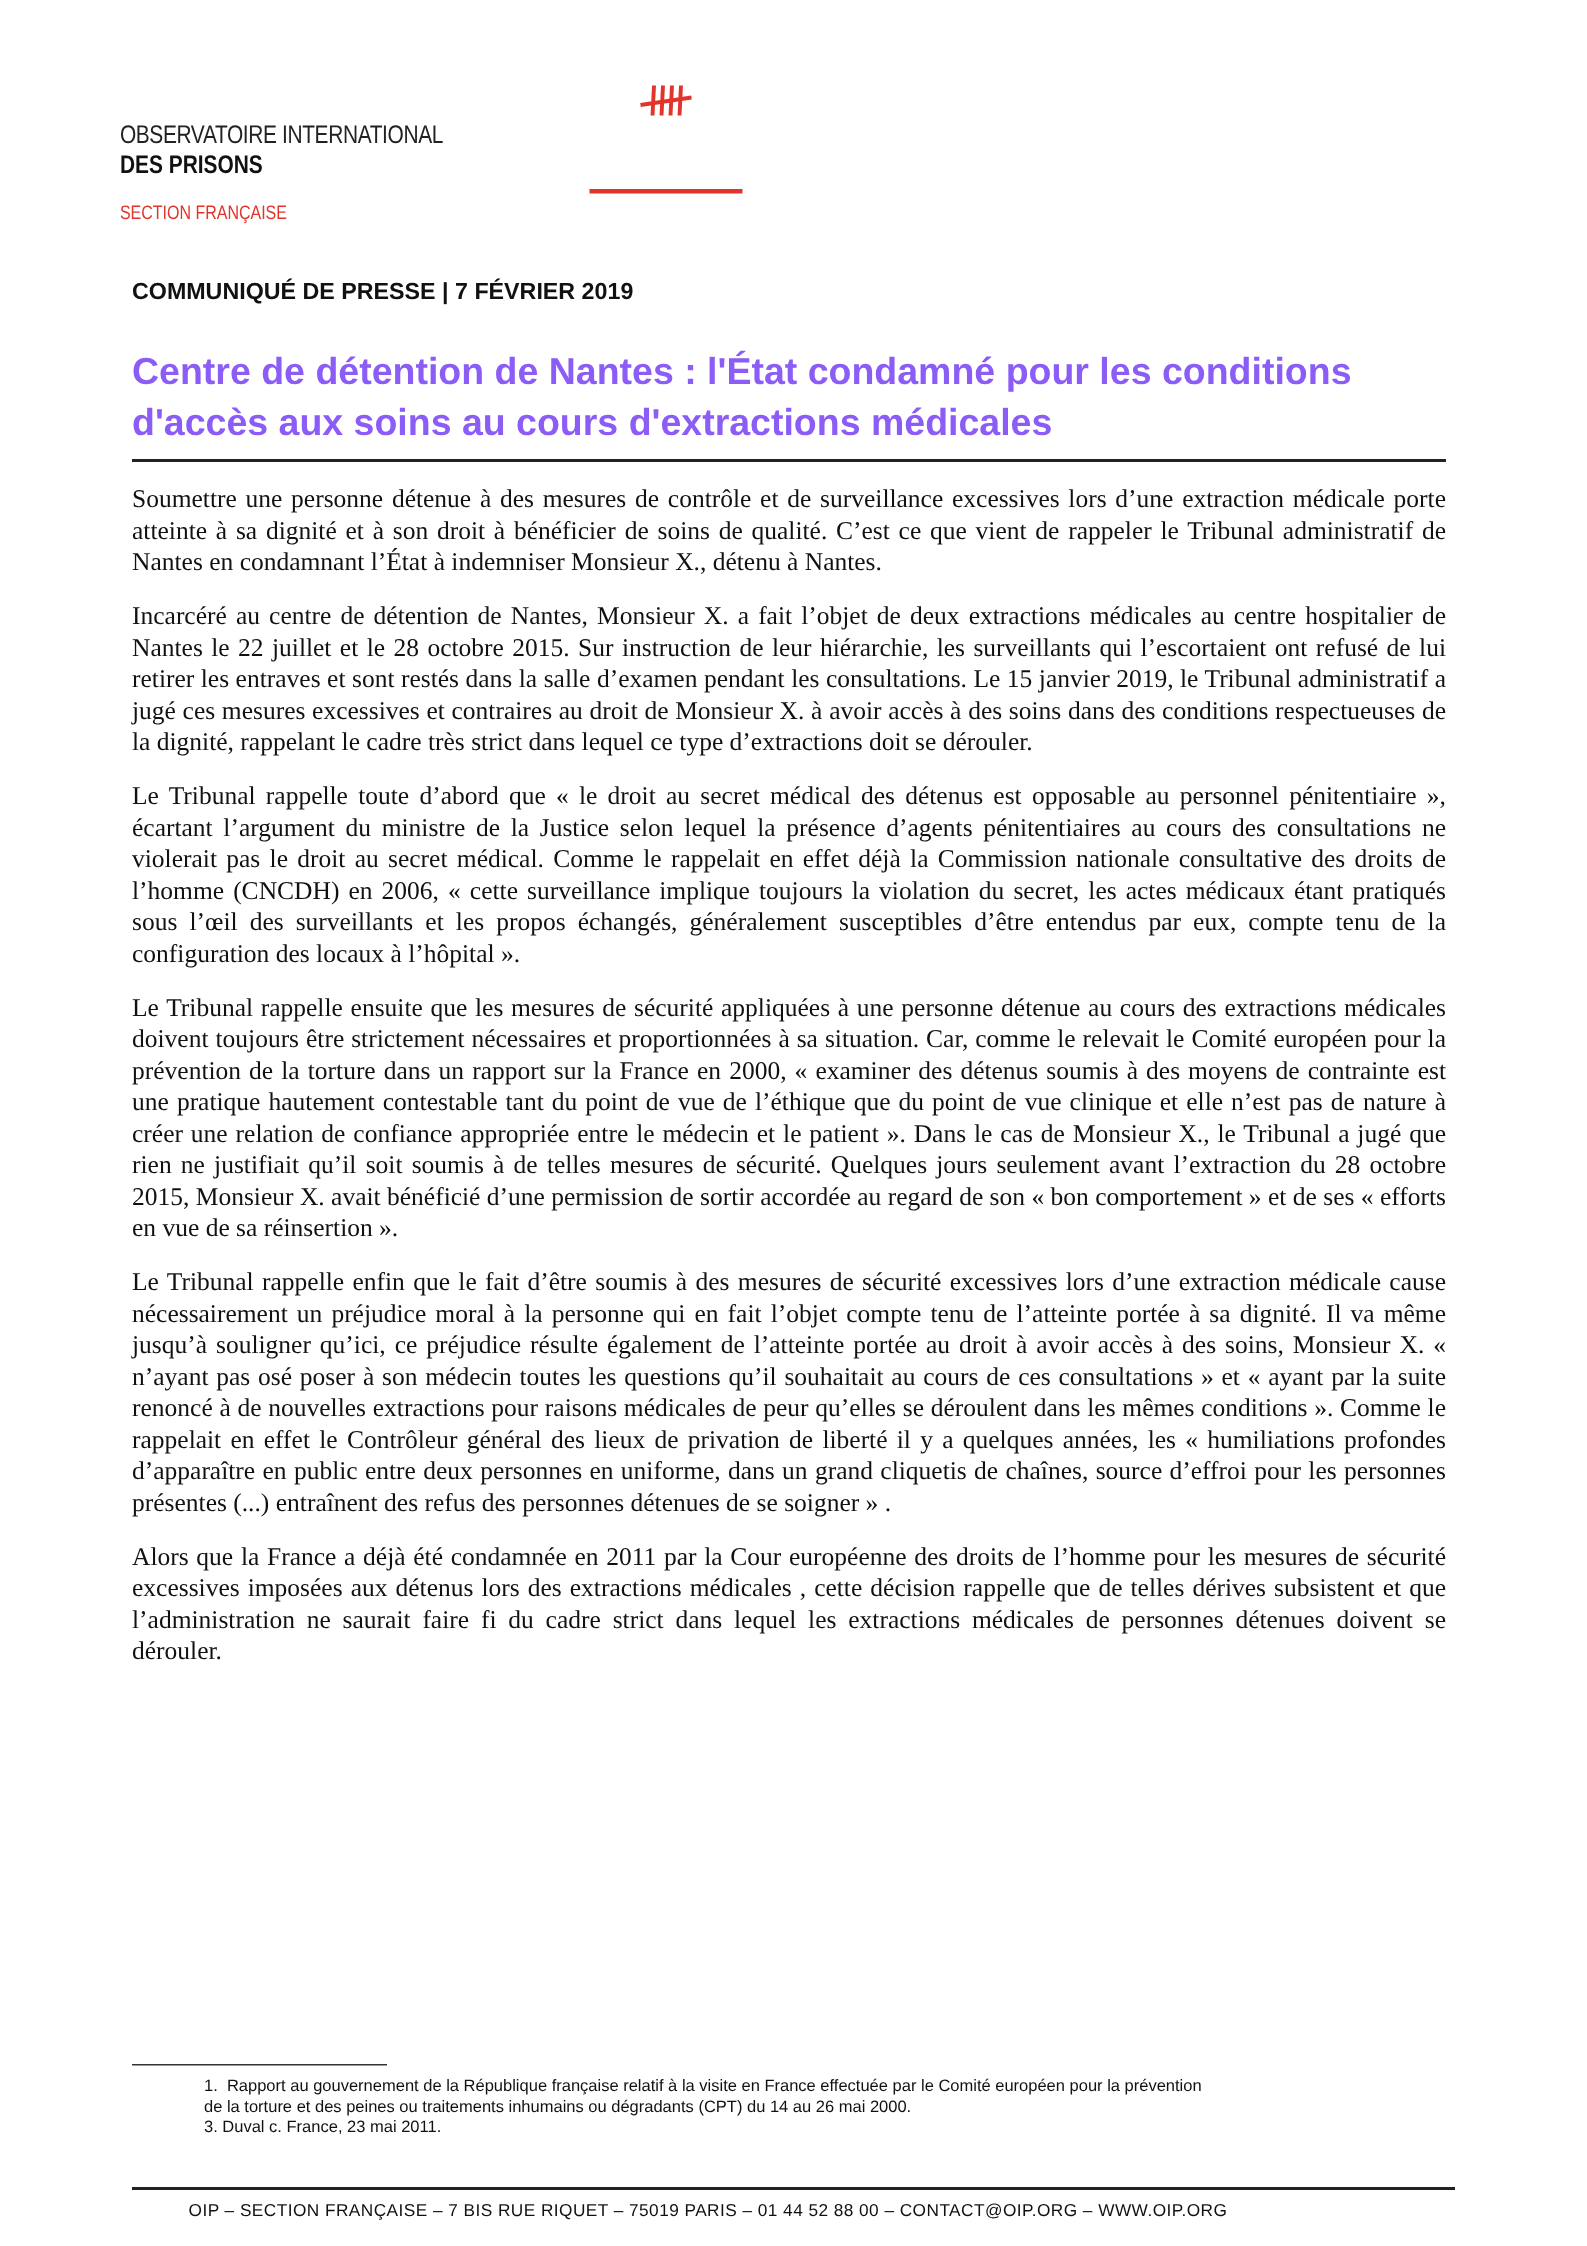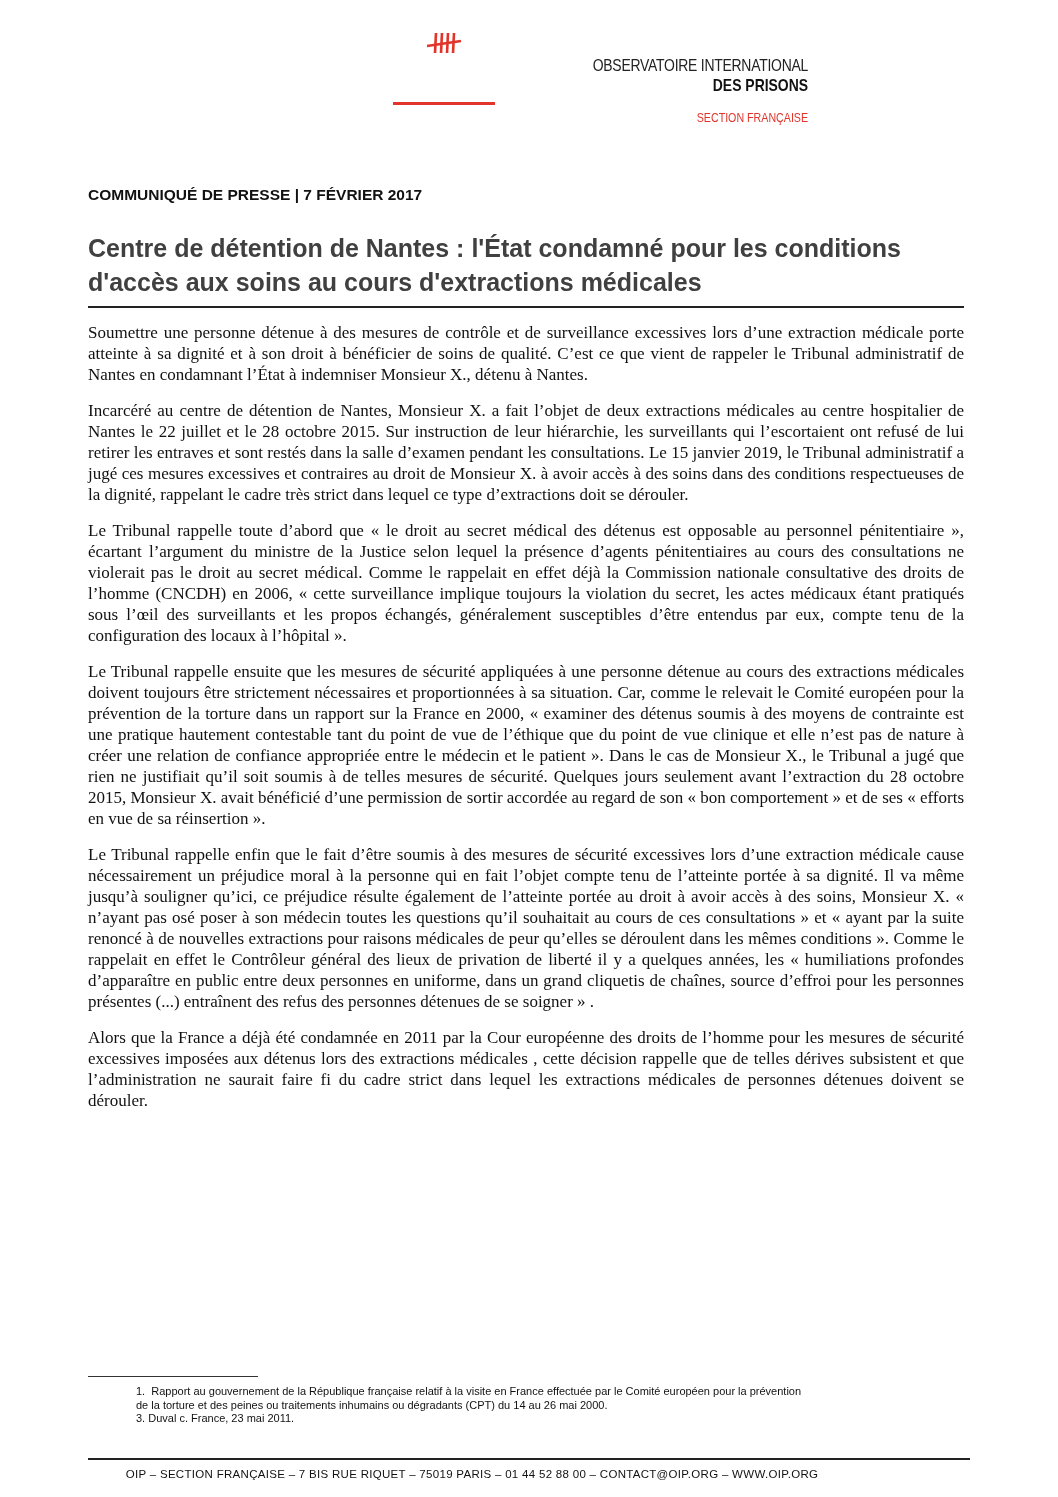--- a/index.html
+++ b/index.html
@@ -1,25 +1,25 @@
 <!DOCTYPE html>
 <html><head>
 <meta charset="utf-8">
 <style>
   html, body { margin: 0; padding: 0; background: #ffffff; }
   body { width: 1058px; height: 1497px; position: relative; overflow: hidden; color: #111; }
-  .logo { position: absolute; top: 32px; left: 0; width: 888px; text-align: right; }
+  .logo { position: absolute; top: 56px; left: 0; width: 888px; text-align: left; }
   .logo-icon { display: block; margin: 0 auto; width: 40px; height: 22px; }
   .logo-line1 { font-family: "Liberation Sans", sans-serif; font-size: 17px; letter-spacing: -0.3px; color: #222; margin-top: 2px; line-height: 20px; transform: scaleX(0.82); }
   .logo-line2 { font-family: "Liberation Sans", sans-serif; font-size: 17px; font-weight: bold; color: #111; line-height: 20px; transform: scaleX(0.82); }
   .logo-rule { width: 102px; height: 3px; background: #e2342a; margin: 6px auto 5px auto; }
   .logo-line3 { font-family: "Liberation Sans", sans-serif; font-size: 13px; color: #e2342a; line-height: 16px; transform: scaleX(0.82); }
 
   .kicker { position: absolute; top: 186px; left: 88px; font-family: "Liberation Sans", sans-serif; font-weight: bold; font-size: 15.5px; color: #111; }
-  .title { position: absolute; top: 231px; left: 88px; width: 880px; font-family: "Liberation Sans", sans-serif; font-weight: bold; font-size: 25px; line-height: 34px; color: #404040; margin: 0; }
+  .title { position: absolute; top: 231px; left: 88px; width: 880px; font-family: "Liberation Sans", sans-serif; font-weight: bold; font-size: 25px; line-height: 34px; color: #8b5cf6; margin: 0; }
   .title-rule { position: absolute; top: 306px; left: 88px; width: 876px; height: 2px; background: #222; }
 
   .body { position: absolute; top: 322px; left: 88px; width: 876px; font-family: "Liberation Serif", serif; font-size: 17px; line-height: 21px; color: #111; text-align: justify; }
   .body p { margin: 0 0 15px 0; }
 
   .fn-rule { position: absolute; top: 1376px; left: 88px; width: 170px; height: 1px; background: #333; }
   .footnotes { position: absolute; top: 1385px; left: 88px; width: 720px; font-family: "Liberation Sans", sans-serif; font-size: 11px; line-height: 13.5px; color: #111; margin-left: 48px; }
   .footnotes div { white-space: pre-wrap; }
 
   .foot-rule { position: absolute; top: 1458px; left: 88px; width: 882px; height: 2px; background: #222; }
@@ -37,21 +37,21 @@
       <line x1="30" y1="1" x2="29" y2="21"></line>
       <line x1="3" y1="14" x2="37" y2="9"></line>
     </g>
   </svg>
   <div class="logo-line1">OBSERVATOIRE INTERNATIONAL</div>
   <div class="logo-line2">DES PRISONS</div>
   <div class="logo-rule"></div>
   <div class="logo-line3">SECTION FRANÇAISE</div>
 </div>
 
-<div class="kicker">COMMUNIQUÉ DE PRESSE |  7 FÉVRIER 2017</div>
+<div class="kicker">COMMUNIQUÉ DE PRESSE |  7 FÉVRIER 2019</div>
 <h1 class="title">Centre de détention de Nantes : l'État condamné pour les conditions d'accès aux soins au cours d'extractions médicales</h1>
 <div class="title-rule"></div>
 
 <div class="body">
   <p>Soumettre une personne détenue à des mesures de contrôle et de surveillance excessives lors d’une extraction médicale porte atteinte à sa dignité et à son droit à bénéficier de soins de qualité. C’est ce que vient de rappeler le Tribunal administratif de Nantes en condamnant l’État à indemniser Monsieur X., détenu à Nantes.</p>
   <p>Incarcéré au centre de détention de Nantes, Monsieur X. a fait l’objet de deux extractions médicales au centre hospitalier de Nantes le 22 juillet et le 28 octobre 2015. Sur instruction de leur hiérarchie, les surveillants qui l’escortaient ont refusé de lui retirer les entraves et sont restés dans la salle d’examen pendant les consultations. Le 15 janvier 2019, le Tribunal administratif a jugé ces mesures excessives et contraires au droit de Monsieur X. à avoir accès à des soins dans des conditions respectueuses de la dignité, rappelant le cadre très strict dans lequel ce type d’extractions doit se dérouler.</p>
   <p>Le Tribunal rappelle toute d’abord que « le droit au secret médical des détenus est opposable au personnel pénitentiaire », écartant l’argument du ministre de la Justice selon lequel la présence d’agents pénitentiaires au cours des consultations ne violerait pas le droit au secret médical. Comme le rappelait en effet déjà la Commission nationale consultative des droits de l’homme (CNCDH) en 2006, « cette surveillance implique toujours la violation du secret, les actes médicaux étant pratiqués sous l’œil des surveillants et les propos échangés, généralement susceptibles d’être entendus par eux, compte tenu de la configuration des locaux à l’hôpital ».</p>
   <p>Le Tribunal rappelle ensuite que les mesures de sécurité appliquées à une personne détenue au cours des extractions médicales doivent toujours être strictement nécessaires et proportionnées à sa situation. Car, comme le relevait le Comité européen pour la prévention de la torture dans un rapport sur la France en 2000, « examiner des détenus soumis à des moyens de contrainte est une pratique hautement contestable tant du point de vue de l’éthique que du point de vue clinique et elle n’est pas de nature à créer une relation de confiance appropriée entre le médecin et le patient ».  Dans le cas de Monsieur X., le Tribunal a jugé que rien ne justifiait qu’il soit soumis à de telles mesures de sécurité. Quelques jours seulement avant l’extraction du 28 octobre 2015, Monsieur X. avait bénéficié d’une permission de sortir accordée au regard de son « bon comportement » et de ses « efforts en vue de sa réinsertion ».</p>
   <p>Le Tribunal rappelle enfin que le fait d’être soumis à des mesures de sécurité excessives lors d’une extraction médicale cause nécessairement un préjudice moral à la personne qui en fait l’objet compte tenu de l’atteinte portée à sa dignité. Il va même jusqu’à souligner qu’ici, ce préjudice résulte également de l’atteinte portée au droit à avoir accès à des soins, Monsieur X. « n’ayant pas osé poser à son médecin toutes les questions qu’il souhaitait au cours de ces consultations » et « ayant par la suite renoncé à de nouvelles extractions pour raisons médicales de peur qu’elles se déroulent dans les mêmes conditions ». Comme le rappelait en effet le Contrôleur général des lieux de privation de liberté il y a quelques années, les « humiliations profondes d’apparaître en public entre deux personnes en uniforme, dans un grand cliquetis de chaînes, source d’effroi pour les personnes présentes (...) entraînent des refus des personnes détenues de se soigner » .</p>
   <p>Alors que la France a déjà été condamnée en 2011 par la Cour européenne des droits de l’homme pour les mesures de sécurité excessives imposées aux détenus lors des extractions médicales , cette décision rappelle que de telles dérives subsistent et que l’administration ne saurait faire fi du cadre strict dans lequel les extractions médicales de personnes détenues doivent se dérouler.</p>

